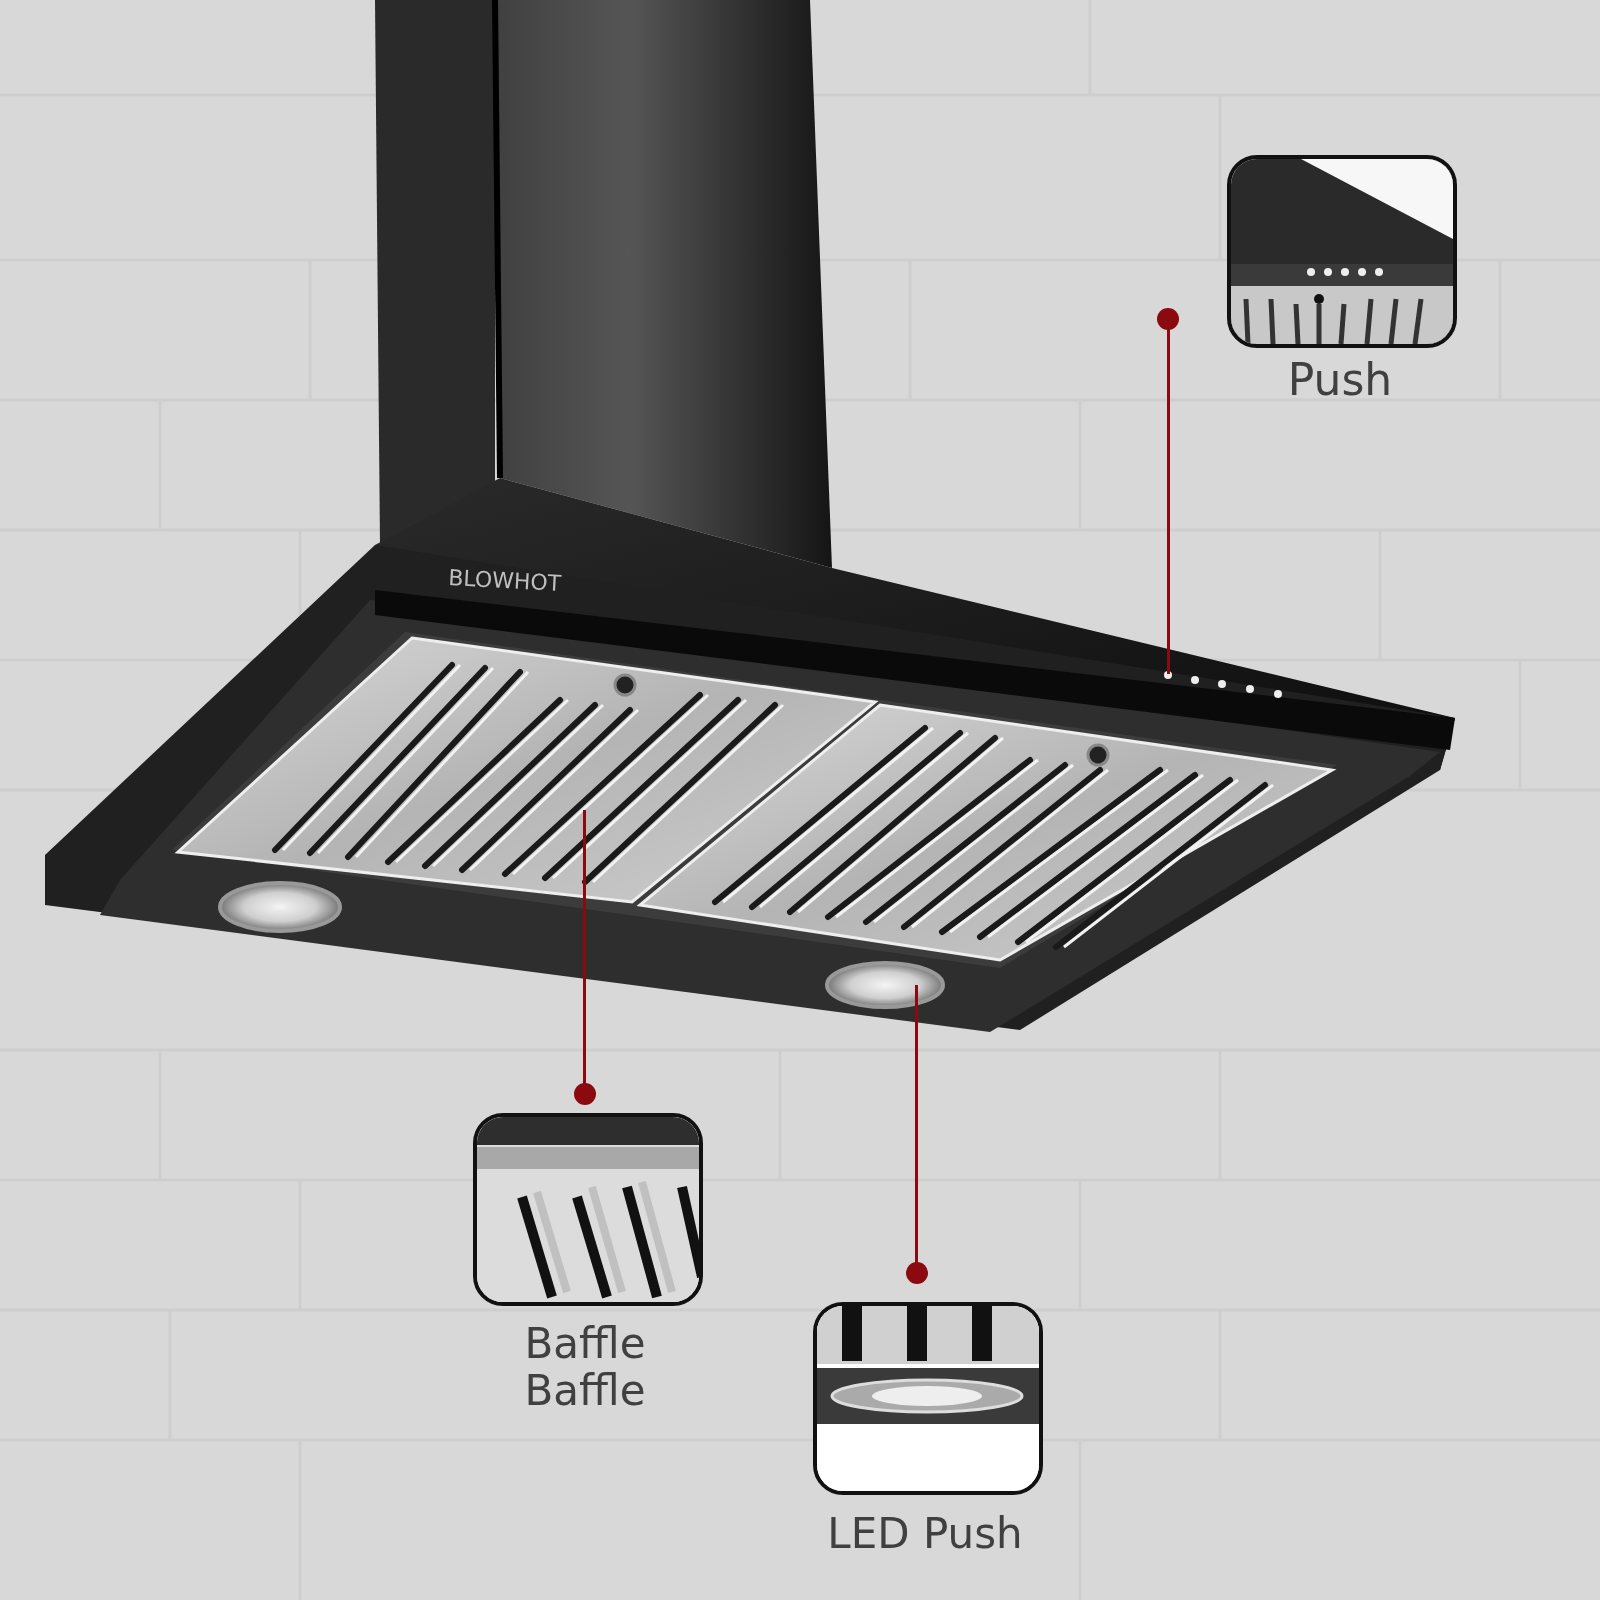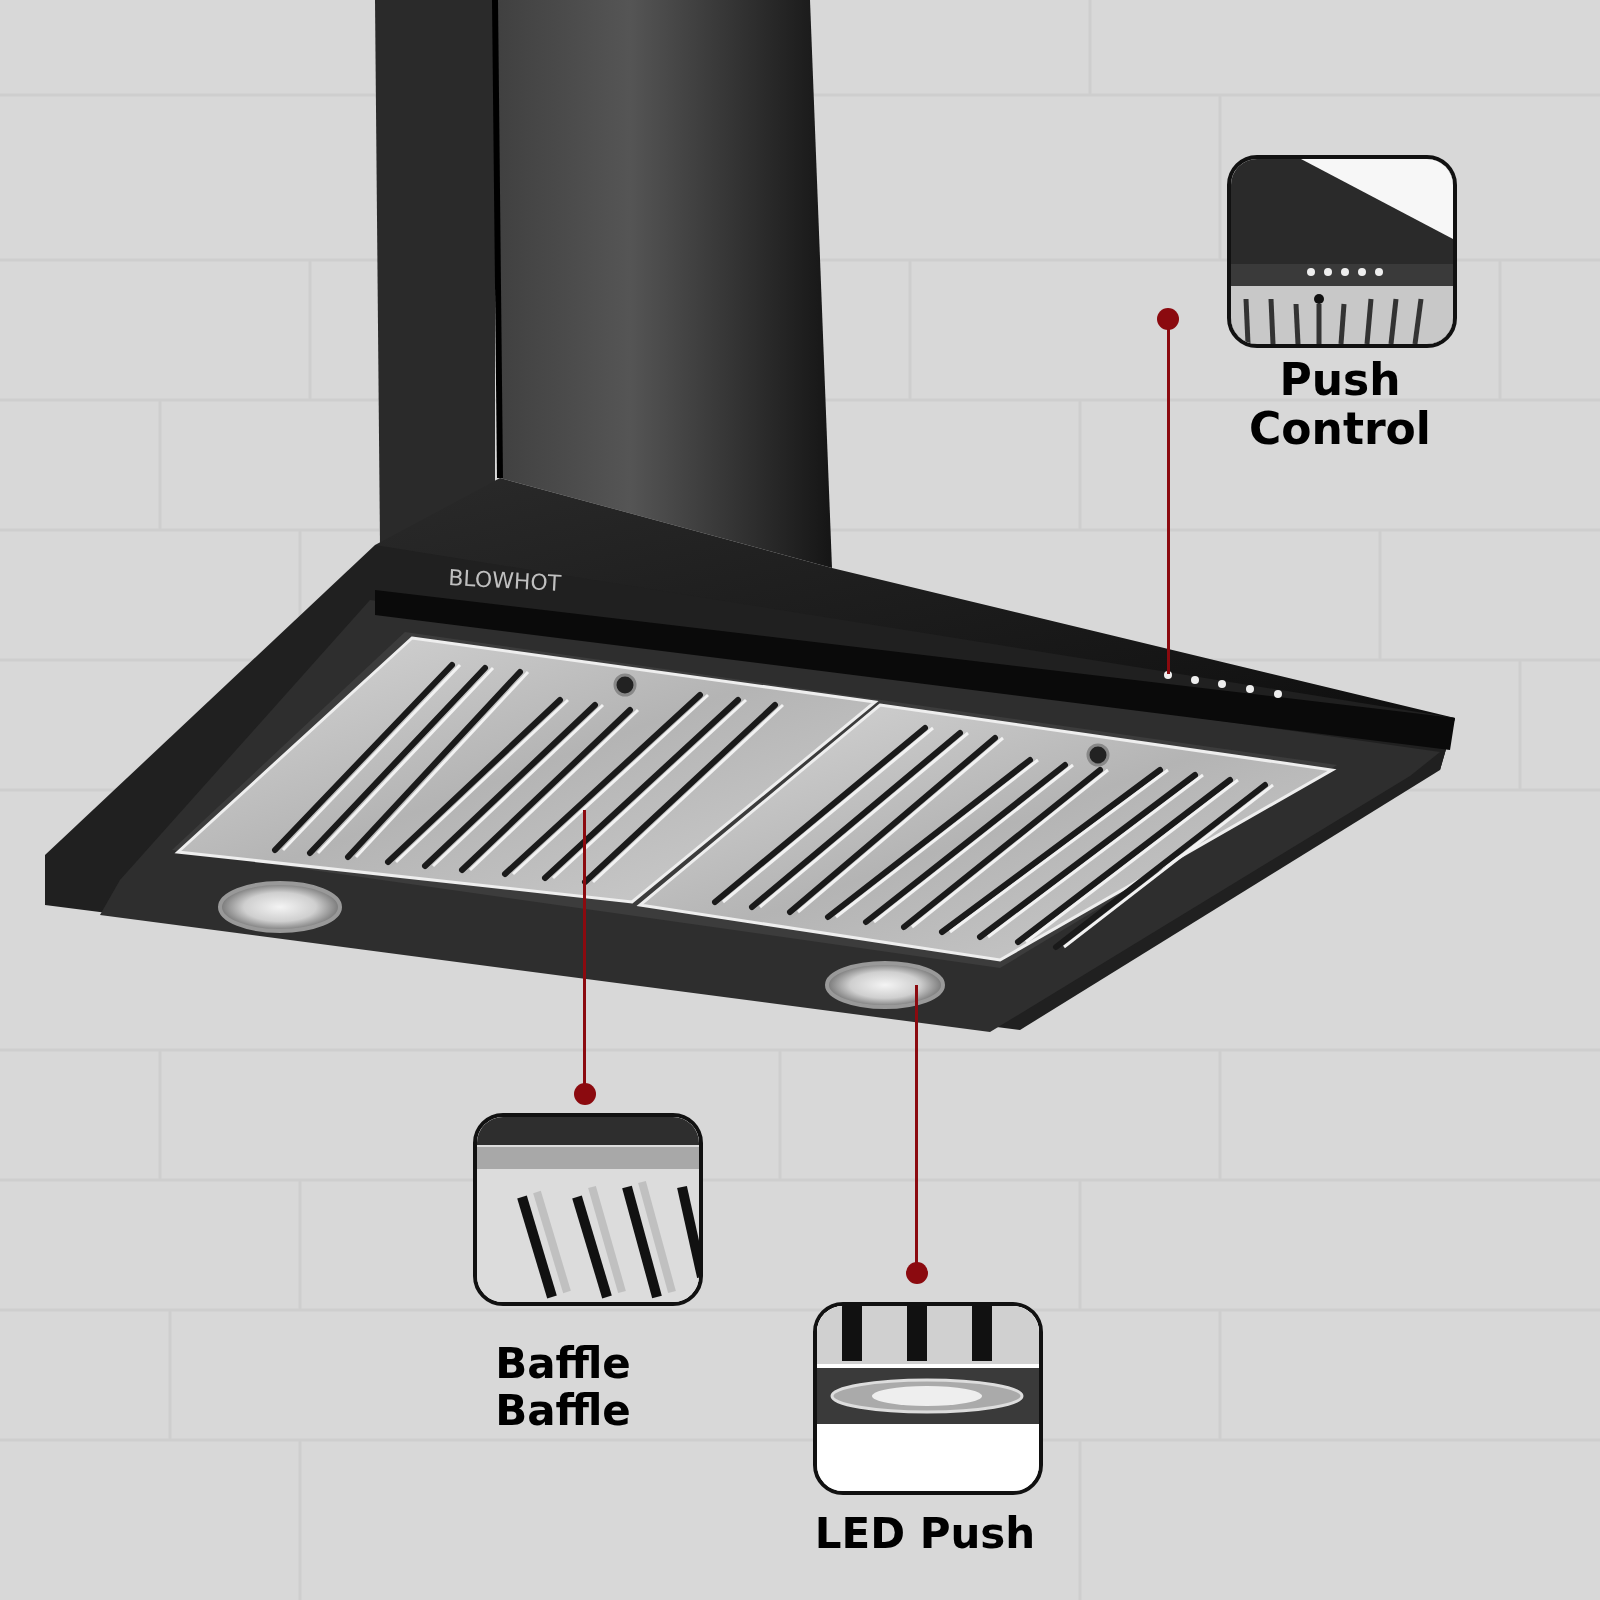--- a/index.html
+++ b/index.html
@@ -4,21 +4,21 @@
 <style>
   html, body { margin:0; padding:0; }
   body { width:1600px; height:1600px; position:relative; overflow:hidden;
          font-family:"DejaVu Sans", sans-serif; }
   .wall { position:absolute; inset:0; background:#d8d8d8; }
   .bricks { position:absolute; inset:0; }
   .chimney-svg { position:absolute; left:0; top:0; width:1600px; height:1600px; }
   .callout-line { position:absolute; width:3px; }
   .callout-dot { position:absolute; width:22px; height:22px; border-radius:50%; }
   .thumb { position:absolute; border:4px solid #111; border-radius:30px; overflow:hidden; background:#e6e6e6; }
-  .label { position:absolute; text-align:center; font-weight:bold; color:#000000;
+  .label { position:absolute; text-align:center; font-weight:normal; color:#404040;
            font-family:"DejaVu Sans", sans-serif; line-height:1.12; }
 </style>
 </head>
 <body>
 
 <div class="wall"></div>
 
 <svg class="bricks" viewBox="0 0 1600 1600">
   <g stroke="#cacaca" stroke-width="3" fill="none" opacity="0.7">
     <line x1="0" y1="95" x2="1600" y2="95"></line>
@@ -181,21 +181,20 @@
         <line x1="113" y1="145" x2="110" y2="185"></line>
         <line x1="140" y1="140" x2="136" y2="185"></line>
         <line x1="165" y1="140" x2="160" y2="185"></line>
         <line x1="190" y1="140" x2="184" y2="185"></line>
       </g>
     <circle cx="88" cy="140" r="5" fill="#111"></circle>
   </svg>
 </div>
 <div class="label" style="left:1225px; top:355px; width:230px; font-size:44px;">
   <div>Push</div>
-  <div>Control</div>
 </div>
 
 <div class="callout-line" style="left:583px; top:810px; height:280px; background:#8b0a0f;"></div>
 <div class="callout-dot" style="left:574px; top:1083px; background:#8b0a0f;"></div>
 <div class="thumb" style="left:473px; top:1113px; width:222px; height:185px;">
   <svg width="222" height="185" viewBox="0 0 222 185">
     <rect width="222" height="185" fill="#dcdcdc"></rect>
     <rect width="222" height="28" fill="#2e2e2e"></rect>
     <rect y="30" width="222" height="22" fill="#a8a8a8"></rect>
     <g stroke="#111" stroke-width="10">
@@ -204,21 +203,21 @@
         <line x1="150" y1="70" x2="180" y2="180"></line>
         <line x1="205" y1="70" x2="225" y2="160"></line>
       </g>
     <g stroke="#c0c0c0" stroke-width="8">
         <line x1="60" y1="75" x2="90" y2="175"></line>
         <line x1="115" y1="70" x2="145" y2="175"></line>
         <line x1="165" y1="65" x2="195" y2="175"></line>
       </g>
   </svg>
 </div>
-<div class="label" style="left:448px; top:1320px; width:230px; font-size:42px;margin-top:20px;">
+<div class="label" style="left:470px; top:1320px; width:230px; font-size:42px;">
   <div>Baffle</div>
   <div>Baffle</div>
 </div>
 
 <div class="callout-line" style="left:915px; top:985px; height:290px; background:#8b0a0f;"></div>
 <div class="callout-dot" style="left:906px; top:1262px; background:#8b0a0f;"></div>
 <div class="thumb" style="left:813px; top:1302px; width:222px; height:185px;">
   <svg width="222" height="185" viewBox="0 0 222 185">
     <rect width="222" height="185" fill="#ffffff"></rect>
     <rect width="222" height="58" fill="#d0d0d0"></rect>

